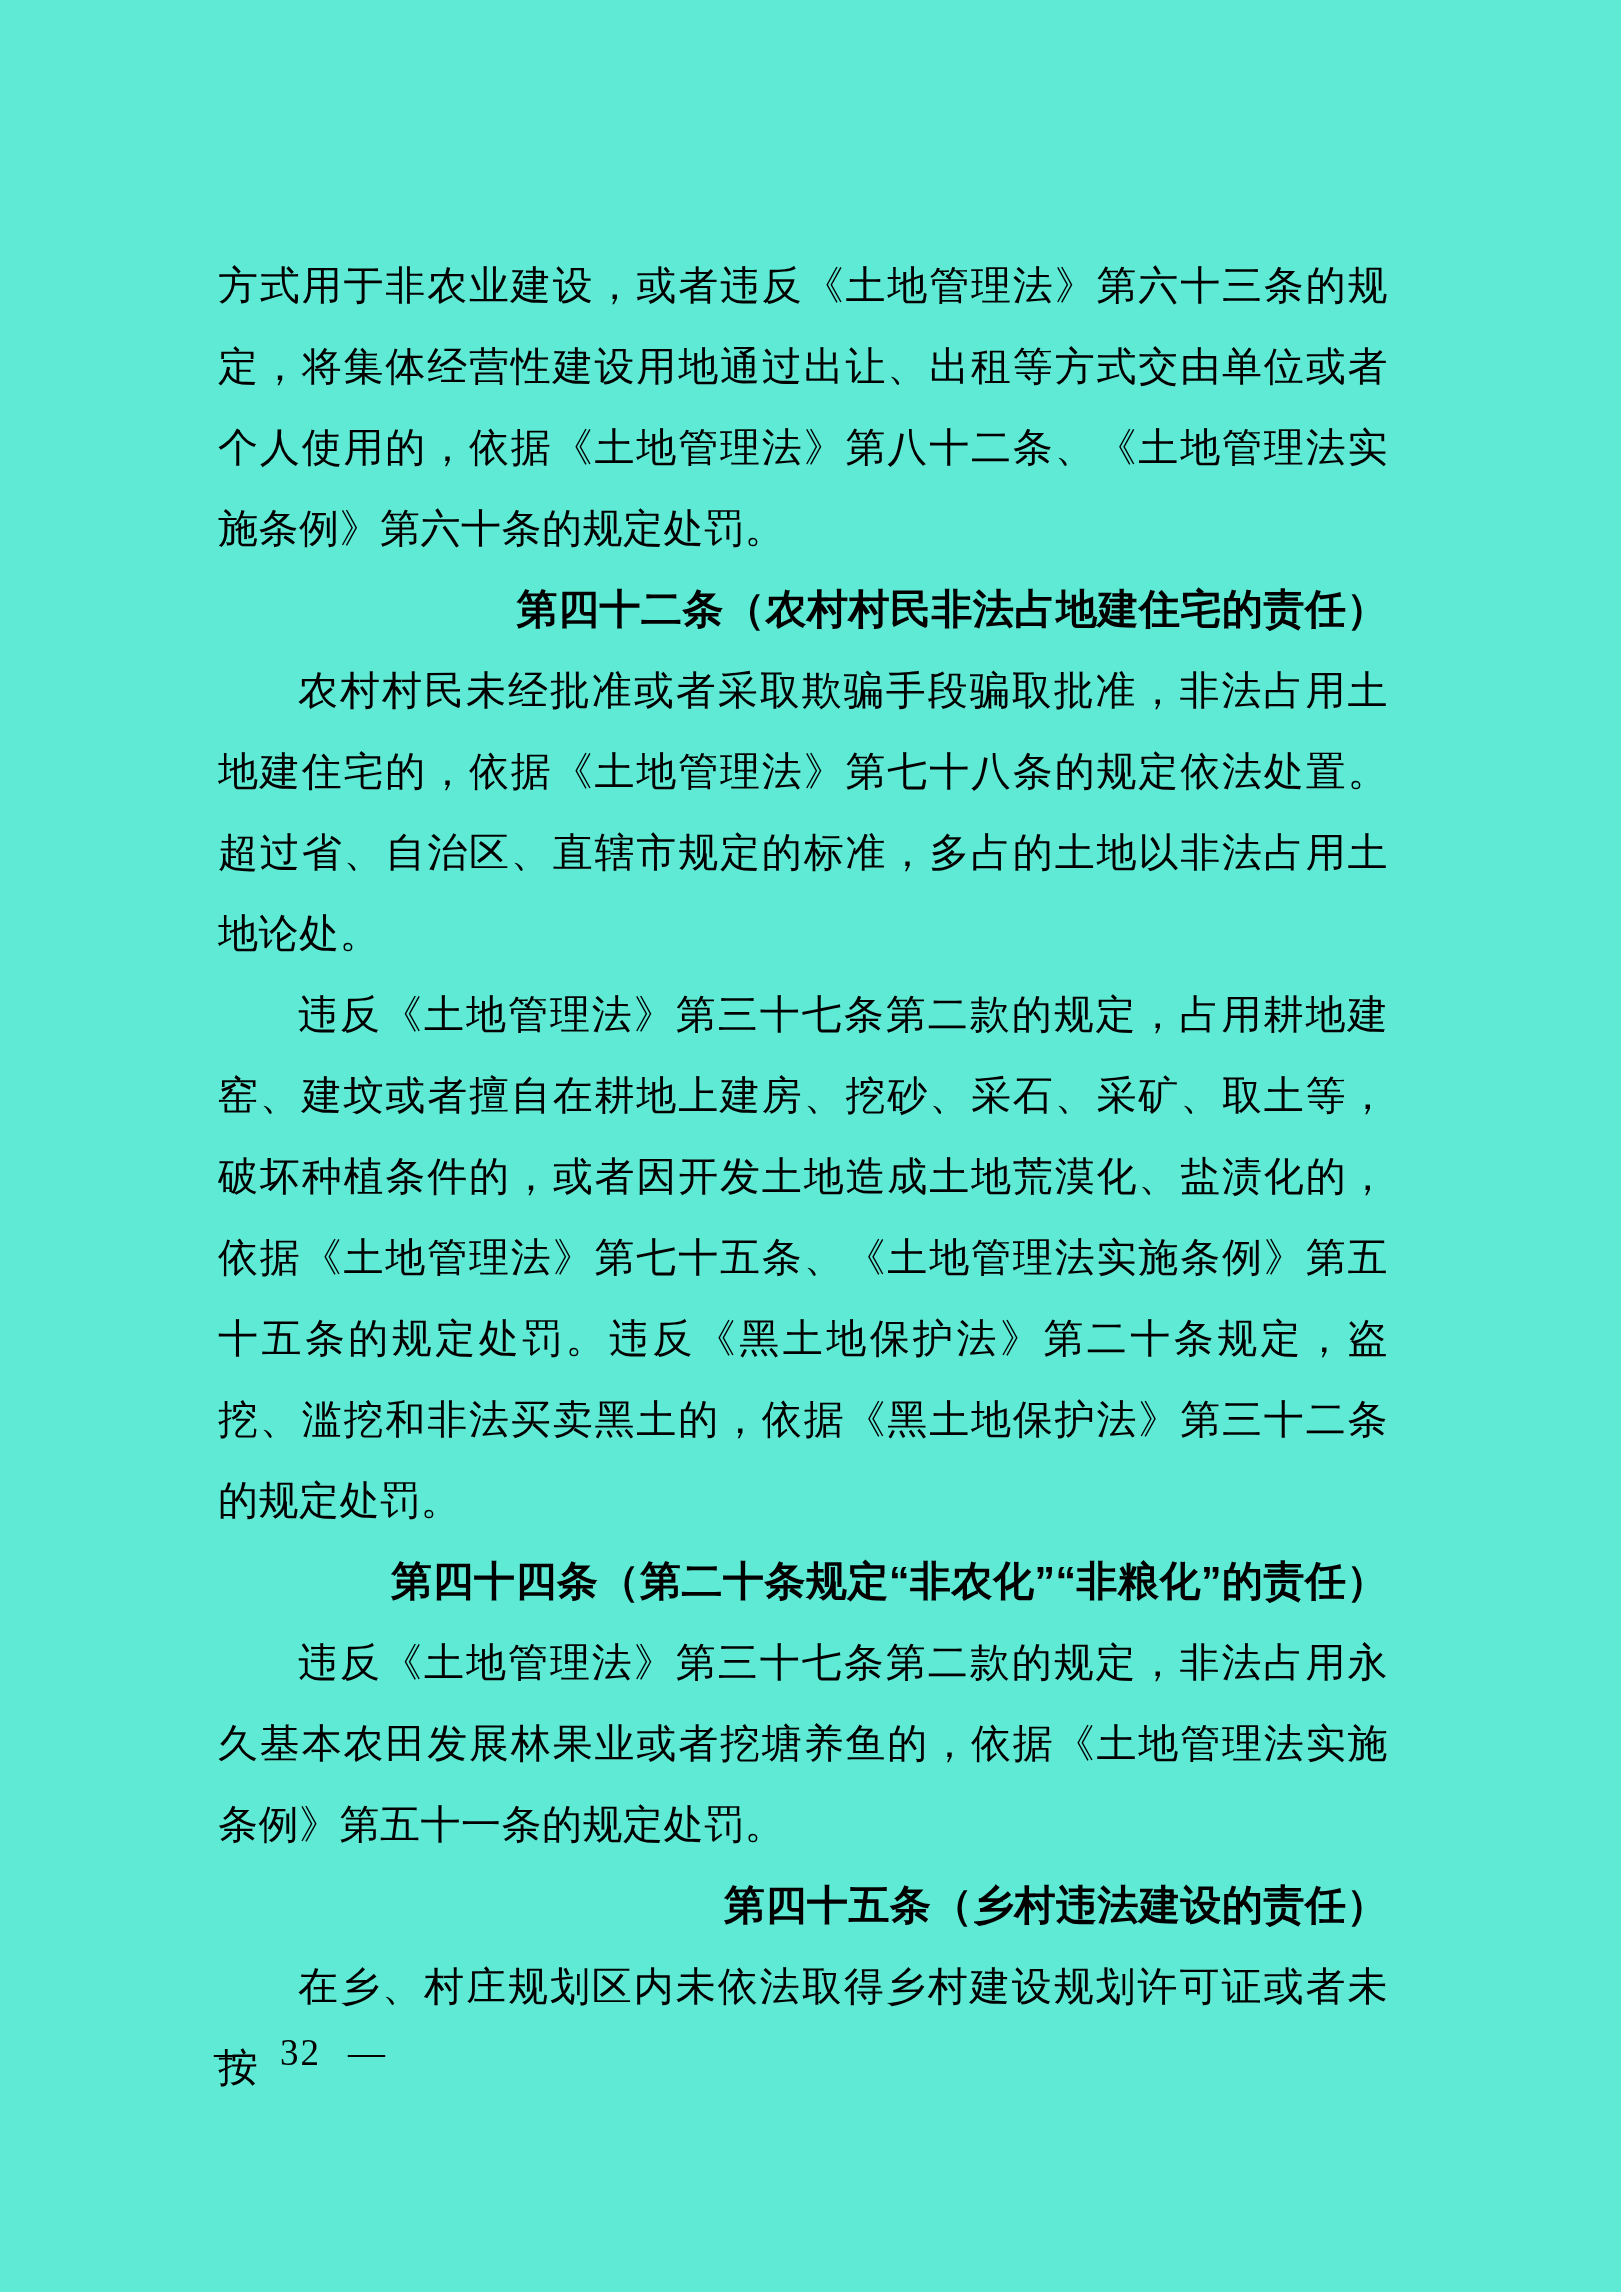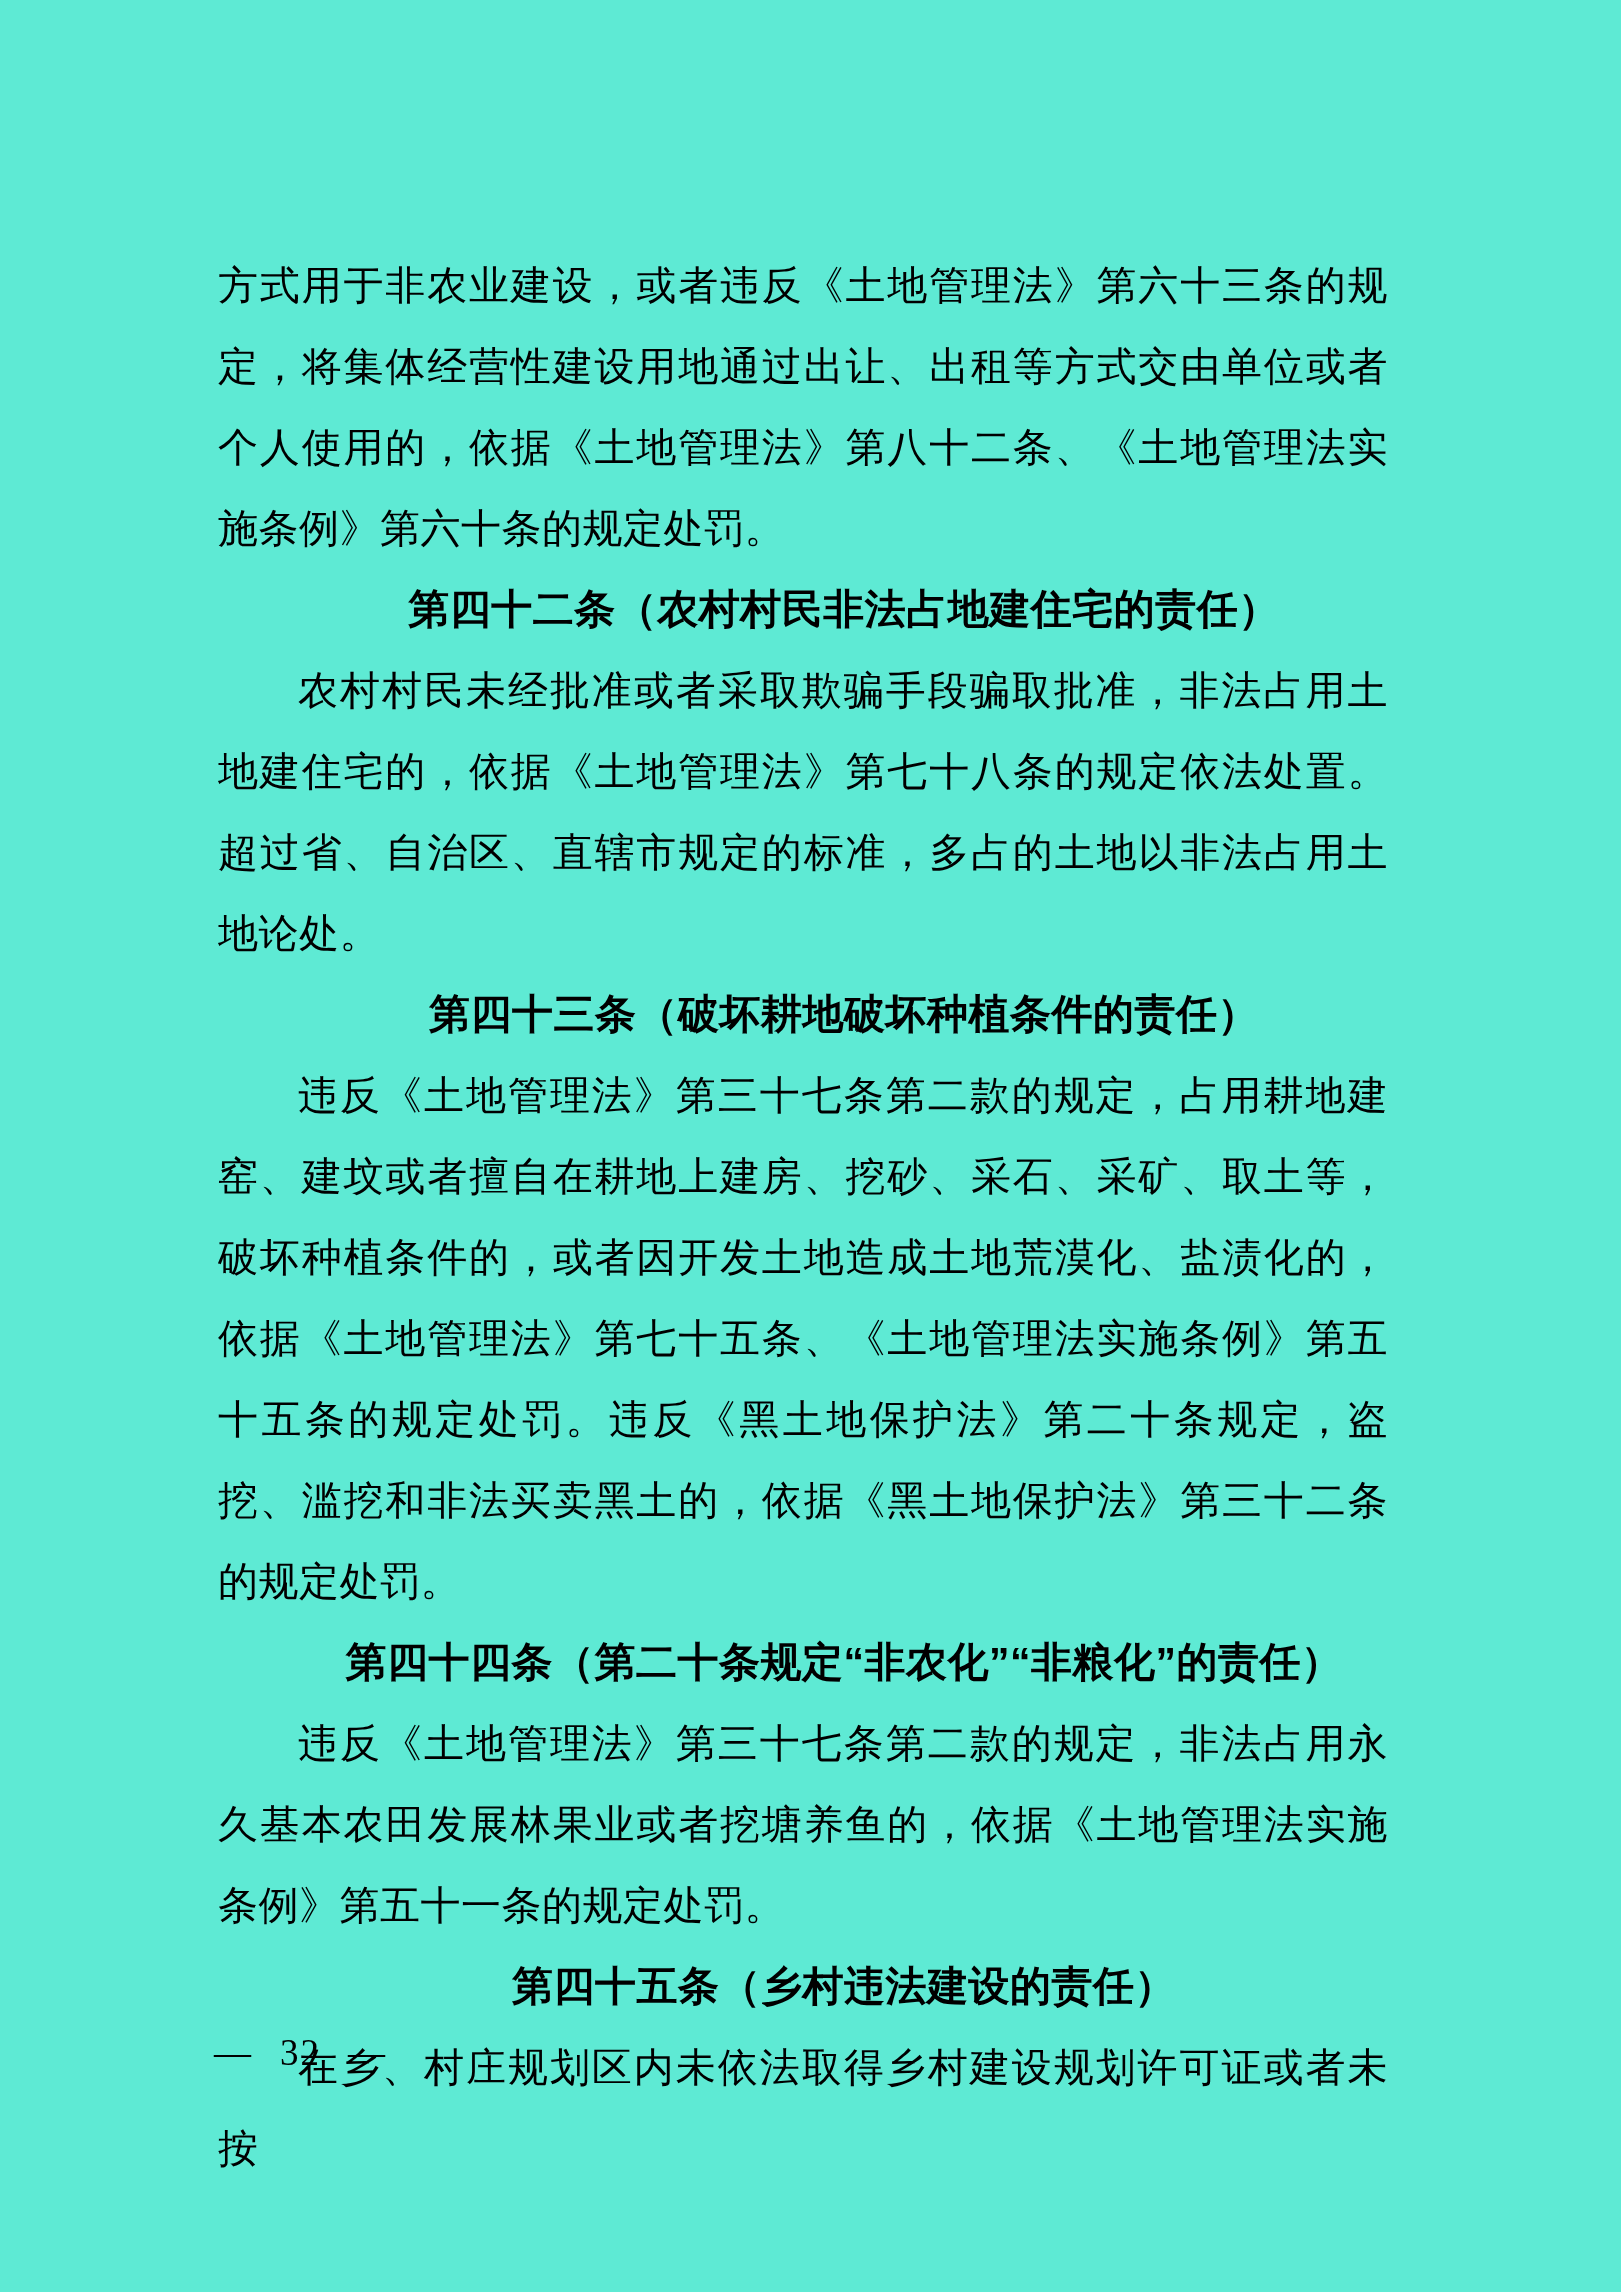--- a/index.html
+++ b/index.html
@@ -37,21 +37,21 @@
     font-family: "Liberation Serif", serif;
   }
   p.para.continued {
     text-indent: 0;
   }
   p.heading {
     text-indent: 2em;
     font-family: "Liberation Sans", sans-serif;
     font-weight: 700;
     font-size: 41px;
-    text-align: center;
+    text-align: right;
     word-break: keep-all;
   }
   .page-number {
     position: absolute;
     left: 214px;
     top: 1994px;
     font-size: 37px;
     line-height: 45px;
     font-family: "Liberation Serif", serif;
     letter-spacing: 2px;
@@ -64,21 +64,20 @@
 
 <div class="page">
 
   <div class="text-block">
     <p class="para continued">方式用于非农业建设，或者违反《土地管理法》第六十三条的规定，将集体经营性建设用地通过出让、出租等方式交由单位或者个人使用的，依据《土地管理法》第八十二条、《土地管理法实施条例》第六十条的规定处罚。</p>
 
     <p class="heading">第四十二条（农村村民非法占地建住宅的责任）</p>
 
     <p class="para">农村村民未经批准或者采取欺骗手段骗取批准，非法占用土地建住宅的，依据《土地管理法》第七十八条的规定依法处置。超过省、自治区、直辖市规定的标准，多占的土地以非法占用土地论处。</p>
 
-    <p class="heading">第四十三条（破坏耕地破坏种植条件的责任）</p>
 
     <p class="para">违反《土地管理法》第三十七条第二款的规定，占用耕地建窑、建坟或者擅自在耕地上建房、挖砂、采石、采矿、取土等，破坏种植条件的，或者因开发土地造成土地荒漠化、盐渍化的，依据《土地管理法》第七十五条、《土地管理法实施条例》第五十五条的规定处罚。违反《黑土地保护法》第二十条规定，盗挖、滥挖和非法买卖黑土的，依据《黑土地保护法》第三十二条的规定处罚。</p>
 
     <p class="heading">第四十四条（第二十条规定“非农化”“非粮化”的责任）</p>
 
     <p class="para">违反《土地管理法》第三十七条第二款的规定，非法占用永久基本农田发展林果业或者挖塘养鱼的，依据《土地管理法实施条例》第五十一条的规定处罚。</p>
 
     <p class="heading">第四十五条（乡村违法建设的责任）</p>
 
     <p class="para">在乡、村庄规划区内未依法取得乡村建设规划许可证或者未按</p>

